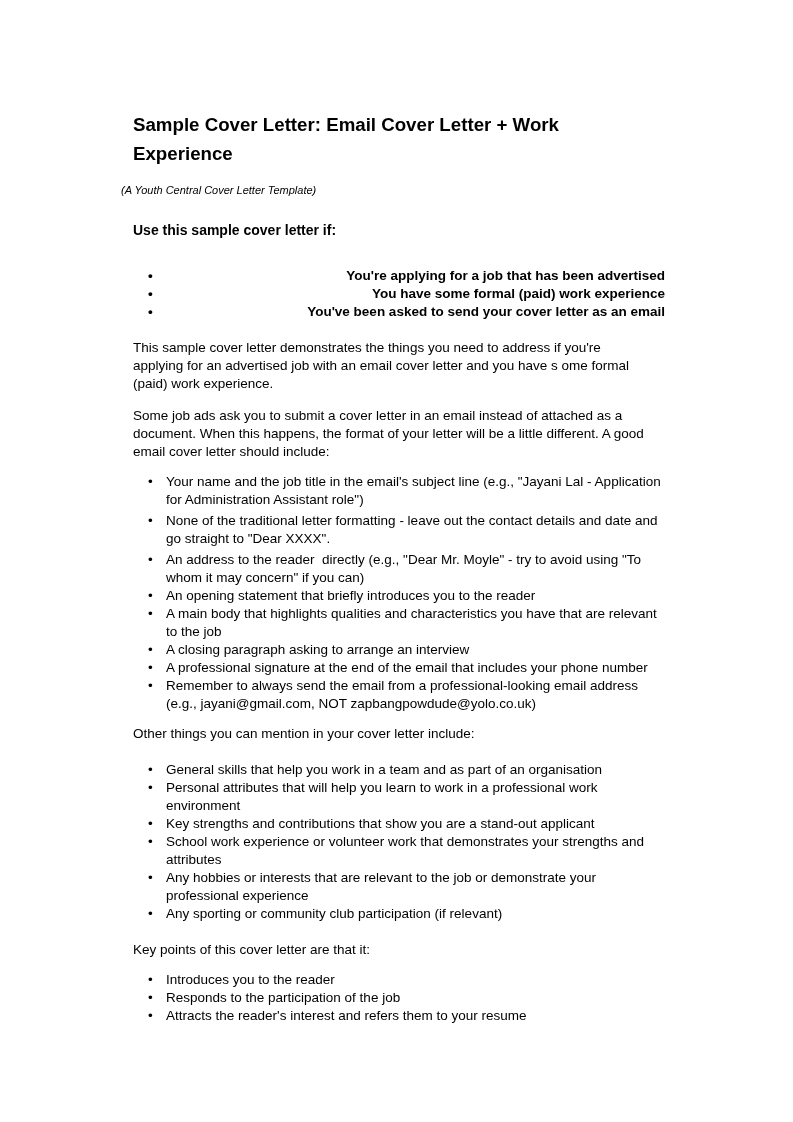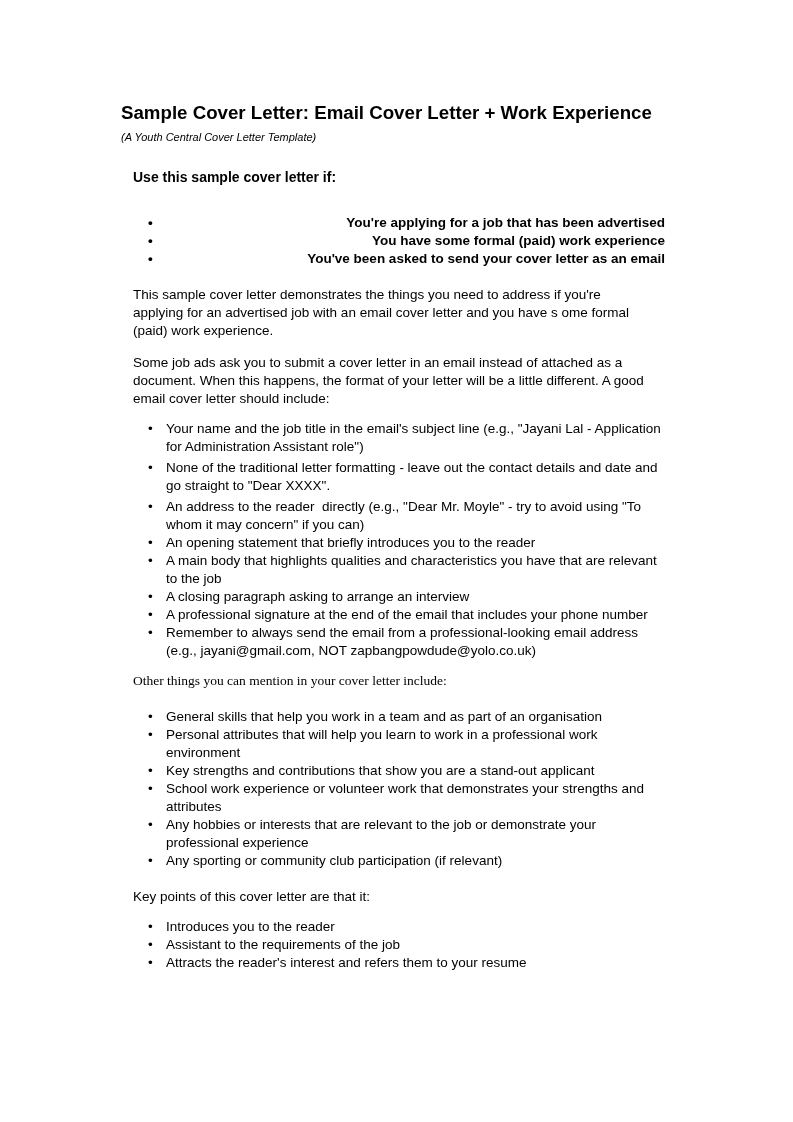--- a/index.html
+++ b/index.html
@@ -18,38 +18,38 @@
     font-size: 13.5px;
     line-height: 18px;
     box-sizing: border-box;
     padding: 98px 128px 40px 121px;
     overflow: hidden;
   }
   .doc-title {
     font-size: 18.7px;
     line-height: 29px;
     font-weight: bold;
-    margin: 0;
+    margin: 12px;
     white-space: pre-wrap;
   }
   .doc-subtitle {
     font-size: 11px;
     line-height: 21px;
     font-style: italic;
     margin: 0;
     white-space: pre-wrap;
   }
   p {
     margin: 12px;
     white-space: pre-wrap;
   }
   .heading-use      { margin-top: 20px; font-weight: bold; font-size: 14px; }
   .para-demo        { margin-top: 18px; }
   .para-someads     { margin-top: 14px; }
-  .heading-other    { margin-top: 12px; font-family: Liberation Serif, serif; }
+  .heading-other    { margin-top: 12px; }
   .heading-keypoints{ margin-top: 18px; }
 
   ul.bullets {
     list-style: none;
     margin: 0;
     padding: 0 0 0 27px;
   }
   ul.bullets li {
     position: relative;
     padding-left: 18px;
@@ -108,17 +108,17 @@
     <li>Key strengths and contributions that show you are a stand-out applicant</li>
     <li>School work experience or volunteer work that demonstrates your strengths and attributes</li>
     <li>Any hobbies or interests that are relevant to the job or demonstrate your professional experience</li>
     <li>Any sporting or community club participation (if relevant)</li>
   </ul>
 
   <p class="heading-keypoints">Key points of this cover letter are that it:</p>
 
   <ul class="bullets list-keypoints">
     <li>Introduces you to the reader</li>
-    <li>Assistant to the requirements of the job</li>
+    <li>Responds to the participation of the job</li>
     <li>Attracts the reader's interest and refers them to your resume</li>
   </ul>
 
 </div>
 
 </body></html>

